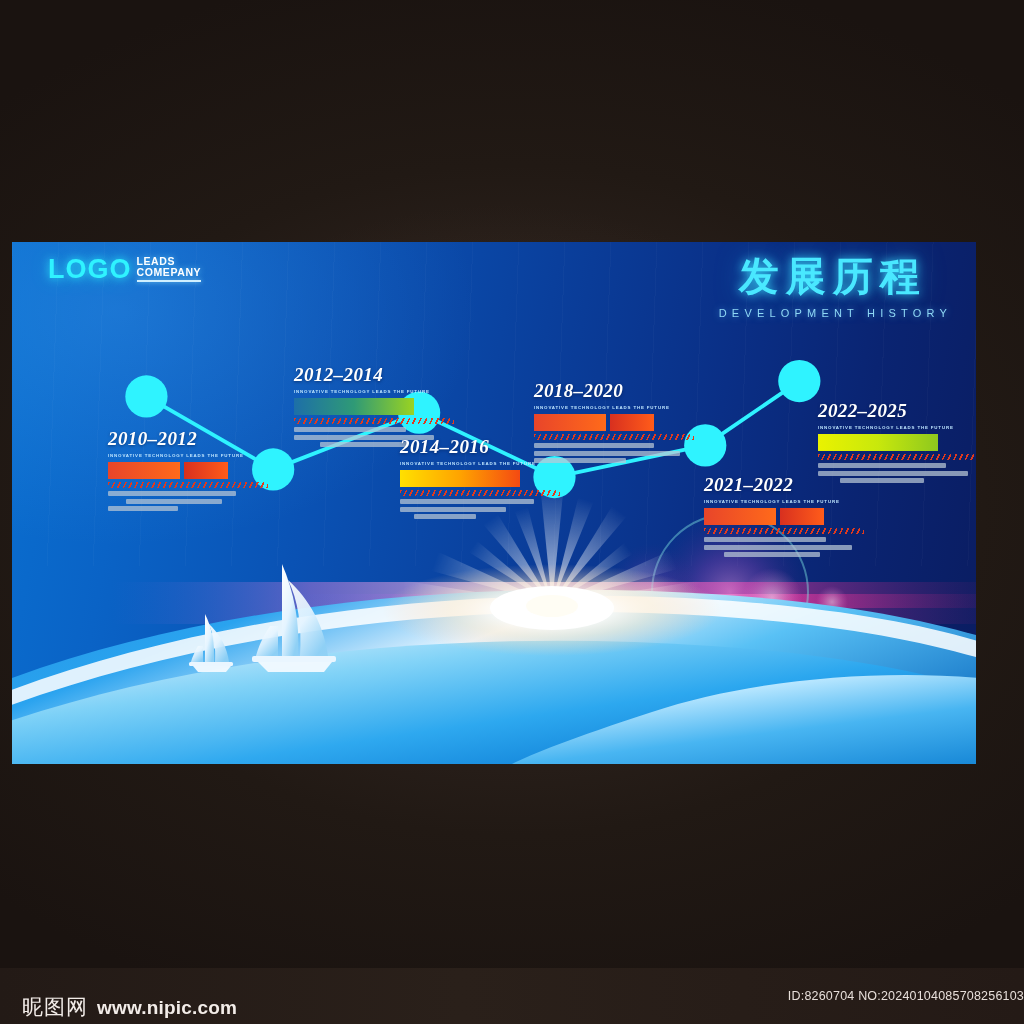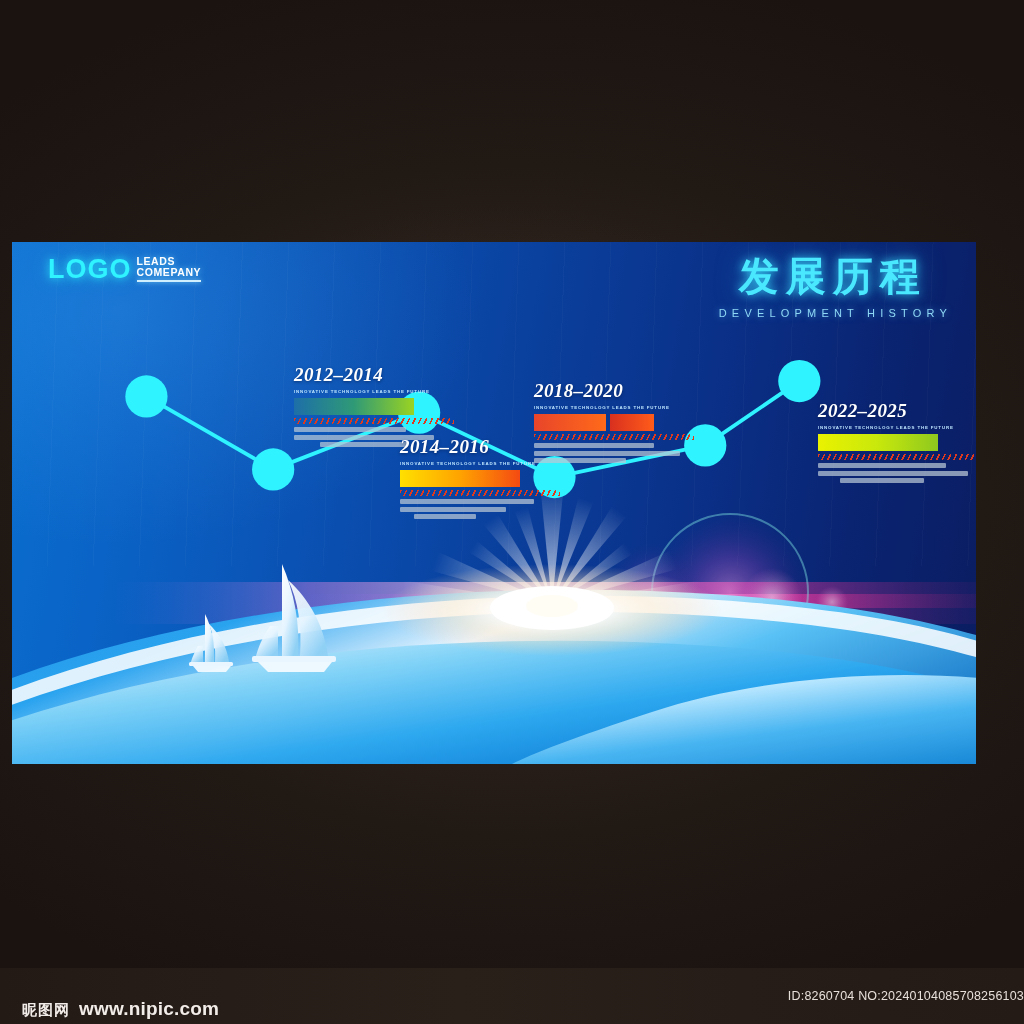--- a/index.html
+++ b/index.html
@@ -75,21 +75,21 @@
   .bar{height:17px;}
   .chev{margin-top:3px;height:6px;
     background:repeating-linear-gradient(115deg,#e03a1e 0 1.6px,rgba(224,58,30,0) 1.6px 5.2px);}
   .lines{margin-top:3px;display:flex;flex-direction:column;gap:2.5px;}
   .lines i{display:block;height:5px;background:rgba(186,200,214,.72);border-radius:1px;}
   
   #footer{position:absolute;left:0;bottom:0;width:100%;height:56px;
     background:linear-gradient(90deg,#231a16 0%,#2a201a 45%,#241a16 100%);
     display:flex;align-items:center;}
   #watermark{margin-left:22px;display:flex;align-items:baseline;gap:9px;}
-  #watermark .cn{font-size:15px;font-weight:700;color:#f2ece8;letter-spacing:1px;
+  #watermark .cn{font-size:21px;font-weight:400;color:#f2ece8;letter-spacing:1px;
     font-family:"DejaVu Sans", sans-serif;}
   #watermark .url{font-size:19px;font-weight:700;color:#f2ece8;letter-spacing:.2px;margin-top:25px;}
   #idcode{position:absolute;right:0;top:50%;transform:translateY(-50%);
     font-size:12.5px;color:#e7dfda;letter-spacing:.2px;}
 </style>
 </head>
 <body>
 
 <div id="backdrop"></div>
 
@@ -235,20 +235,34 @@
     <g id="tl-nodes">
         <circle cx="140" cy="150" r="22" fill="#2ff3ff"></circle>
         <circle cx="272" cy="226" r="22" fill="#2ff3ff"></circle>
         <circle cx="424" cy="167" r="22" fill="#2ff3ff"></circle>
         <circle cx="565" cy="234" r="22" fill="#2ff3ff"></circle>
         <circle cx="722" cy="201" r="22" fill="#2ff3ff"></circle>
         <circle cx="820" cy="134" r="22" fill="#2ff3ff"></circle>
       </g>
   </svg>
 
+  <div class="card" style="left:96px;top:186px;">
+    <div class="year">2010–2012</div>
+    <div class="sub">INNOVATIVE TECHNOLOGY LEADS THE FUTURE</div>
+    <div class="bars">
+      <div class="bar" style="width:72px;background:linear-gradient(90deg,#e8452a,#ff6a1a);"></div>
+      <div class="bar" style="width:44px;background:linear-gradient(90deg,#d8301f,#ff5c1a);"></div>
+    </div>
+    <div class="chev"></div>
+    <div class="lines">
+      <i style="width:128px"></i>
+        <i style="width:96px;margin-left:18px"></i>
+        <i style="width:70px"></i>
+    </div>
+  </div>
 
   <div class="card" style="left:238px;top:122px;margin-left:44px;">
     <div class="year">2012–2014</div>
     <div class="sub">INNOVATIVE TECHNOLOGY LEADS THE FUTURE</div>
     <div class="bars">
       <div class="bar" style="width:120px;background:linear-gradient(90deg,#1d6fa8,#2f9a76,#9ad321);"></div>
     </div>
     <div class="chev"></div>
     <div class="lines">
       <i style="width:112px"></i>
@@ -279,20 +293,34 @@
       <div class="bar" style="width:44px;background:linear-gradient(90deg,#d8301f,#ff5c1a);"></div>
     </div>
     <div class="chev"></div>
     <div class="lines">
       <i style="width:120px"></i>
         <i style="width:146px"></i>
         <i style="width:92px"></i>
     </div>
   </div>
 
+  <div class="card" style="left:692px;top:232px;">
+    <div class="year">2021–2022</div>
+    <div class="sub">INNOVATIVE TECHNOLOGY LEADS THE FUTURE</div>
+    <div class="bars">
+      <div class="bar" style="width:72px;background:linear-gradient(90deg,#e8452a,#ff6a1a);"></div>
+      <div class="bar" style="width:44px;background:linear-gradient(90deg,#d8301f,#ff5c1a);"></div>
+    </div>
+    <div class="chev"></div>
+    <div class="lines">
+      <i style="width:122px"></i>
+        <i style="width:148px"></i>
+        <i style="width:96px;margin-left:20px"></i>
+    </div>
+  </div>
 
   <div class="card" style="left:806px;top:158px;">
     <div class="year">2022–2025</div>
     <div class="sub">INNOVATIVE TECHNOLOGY LEADS THE FUTURE</div>
     <div class="bars">
       <div class="bar" style="width:120px;background:linear-gradient(90deg,#eaf200,#c8e80c,#8ec81e);"></div>
     </div>
     <div class="chev"></div>
     <div class="lines">
       <i style="width:128px"></i>

